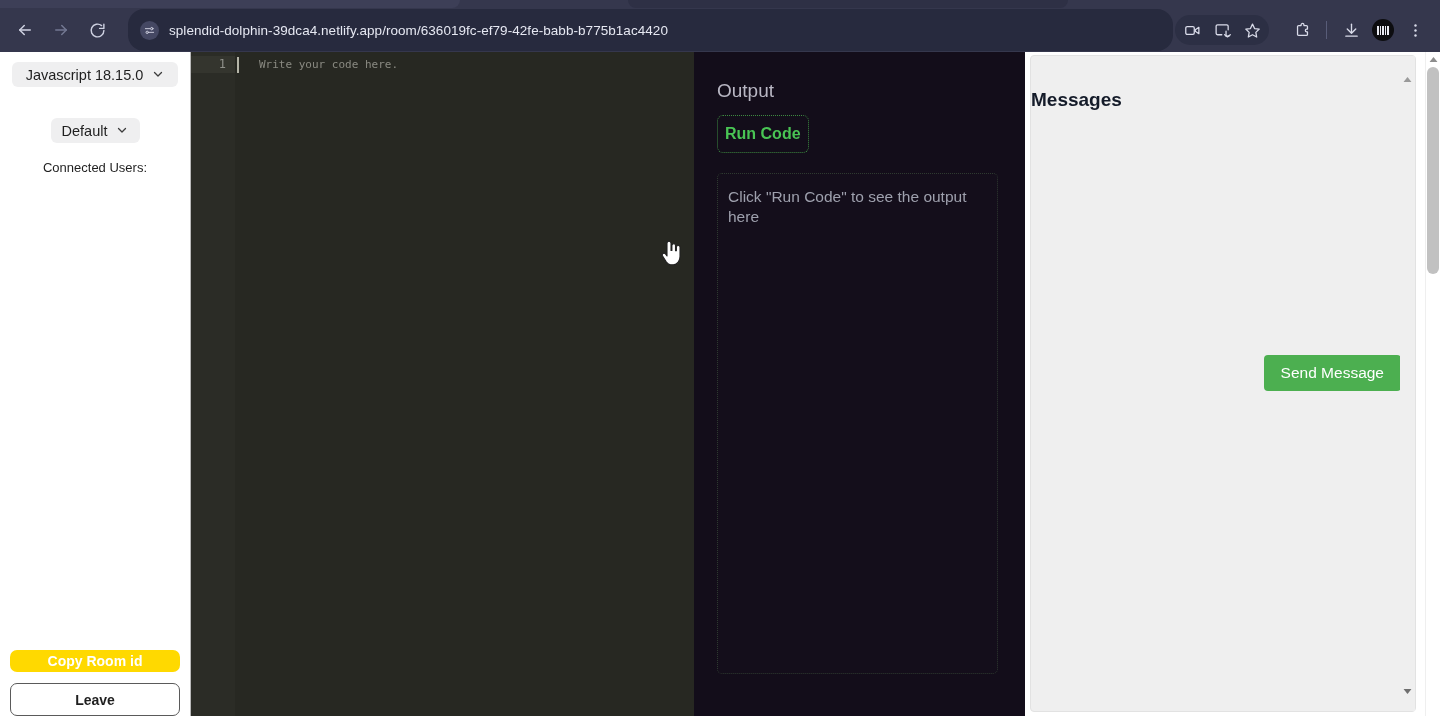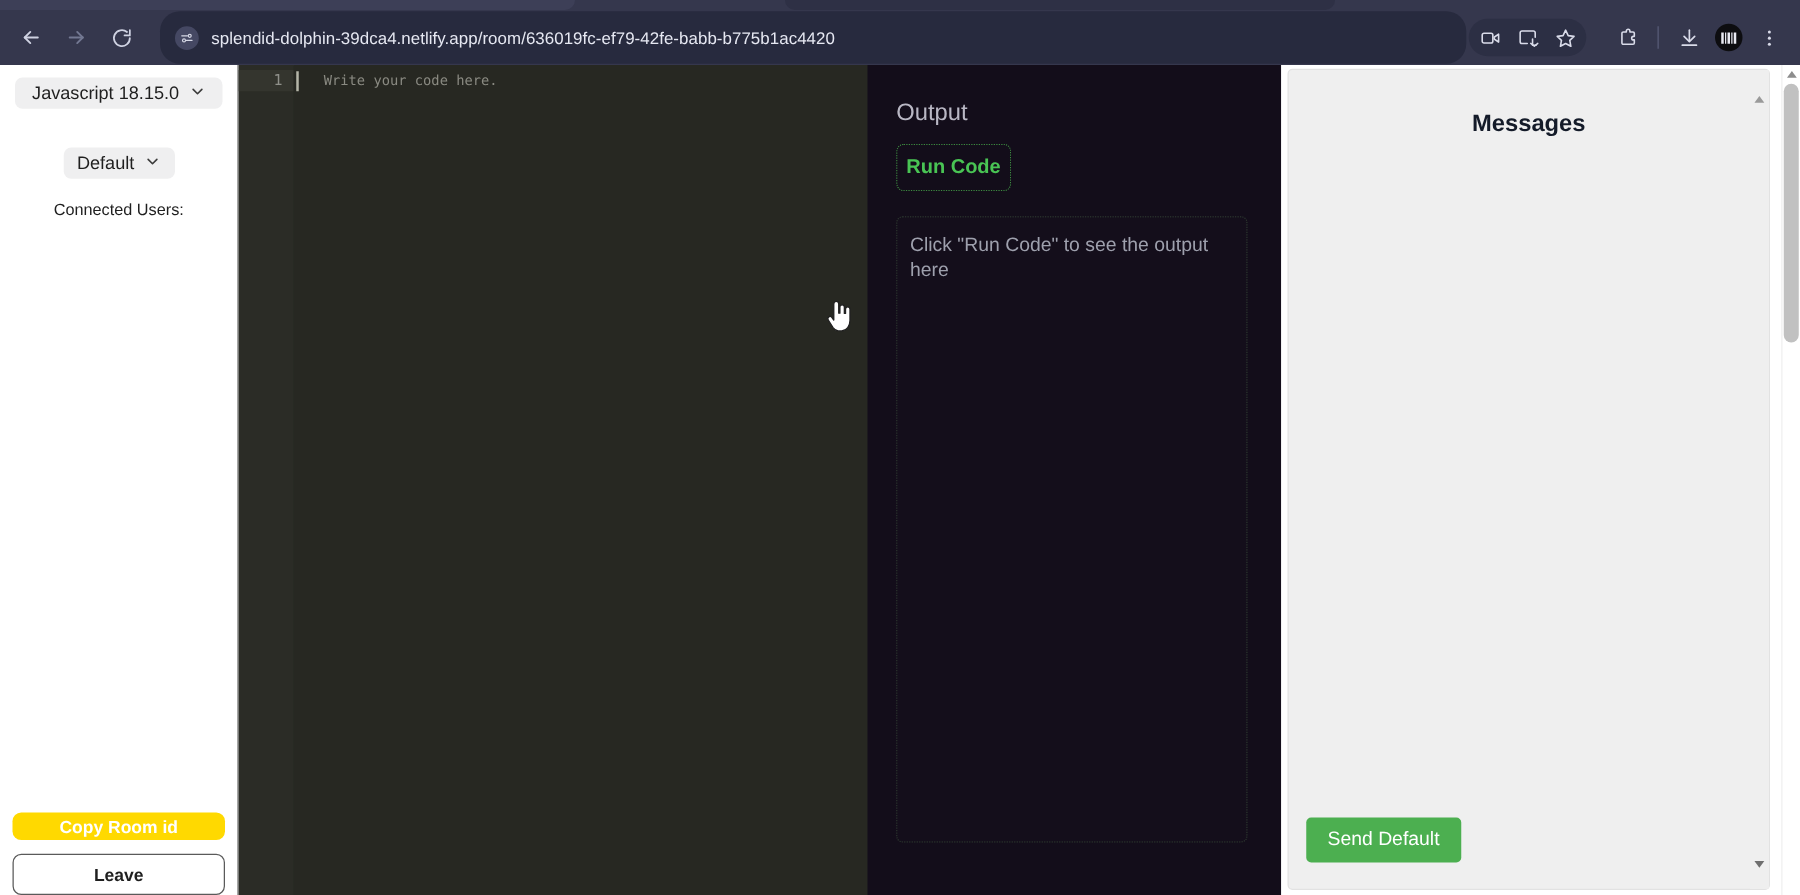--- a/index.html
+++ b/index.html
@@ -270,21 +270,21 @@
     position: relative;
     padding: 3px 18px 0 5px;
   }
   #chat-panel {
     position: relative;
     margin-left: 0;
     width: 386px; height: 657px;
     background: #efefef;
     border: 1px solid #e2e2e2;
     border-radius: 4px;
-    display: flex; flex-direction: column;
+    display: flex; 
   }
   #chat-title {
     text-align: center;
     font-size: 19px; font-weight: 700;
     color: #141b29;
     padding-top: 33px;
   }
   #chat-messages-area {
     flex: 1 1 auto;
     position: relative;
@@ -488,21 +488,21 @@
       <div id="output-placeholder">Click "Run Code" to see the output here</div>
     </div>
   </div>
 
   <div id="chat-outer">
     <div id="chat-panel">
       <div id="chat-title">Messages</div>
       <div id="chat-messages-area"></div>
 
       <div id="chat-input-row">
-        <button id="send-message-btn">Send Default</button>
+        <button id="send-message-btn">Send Message</button>
       </div>
 
       <div id="chat-scrollbar">
         <div class="sb-arrow up">
           <svg width="9" height="7" viewBox="0 0 10 7">
               <polygon points="5,0.6 9.4,6.4 0.6,6.4" fill="#9a9a9a"></polygon>
             </svg>
         </div>
         <div class="sb-arrow down">
           <svg width="9" height="7" viewBox="0 0 10 7">

